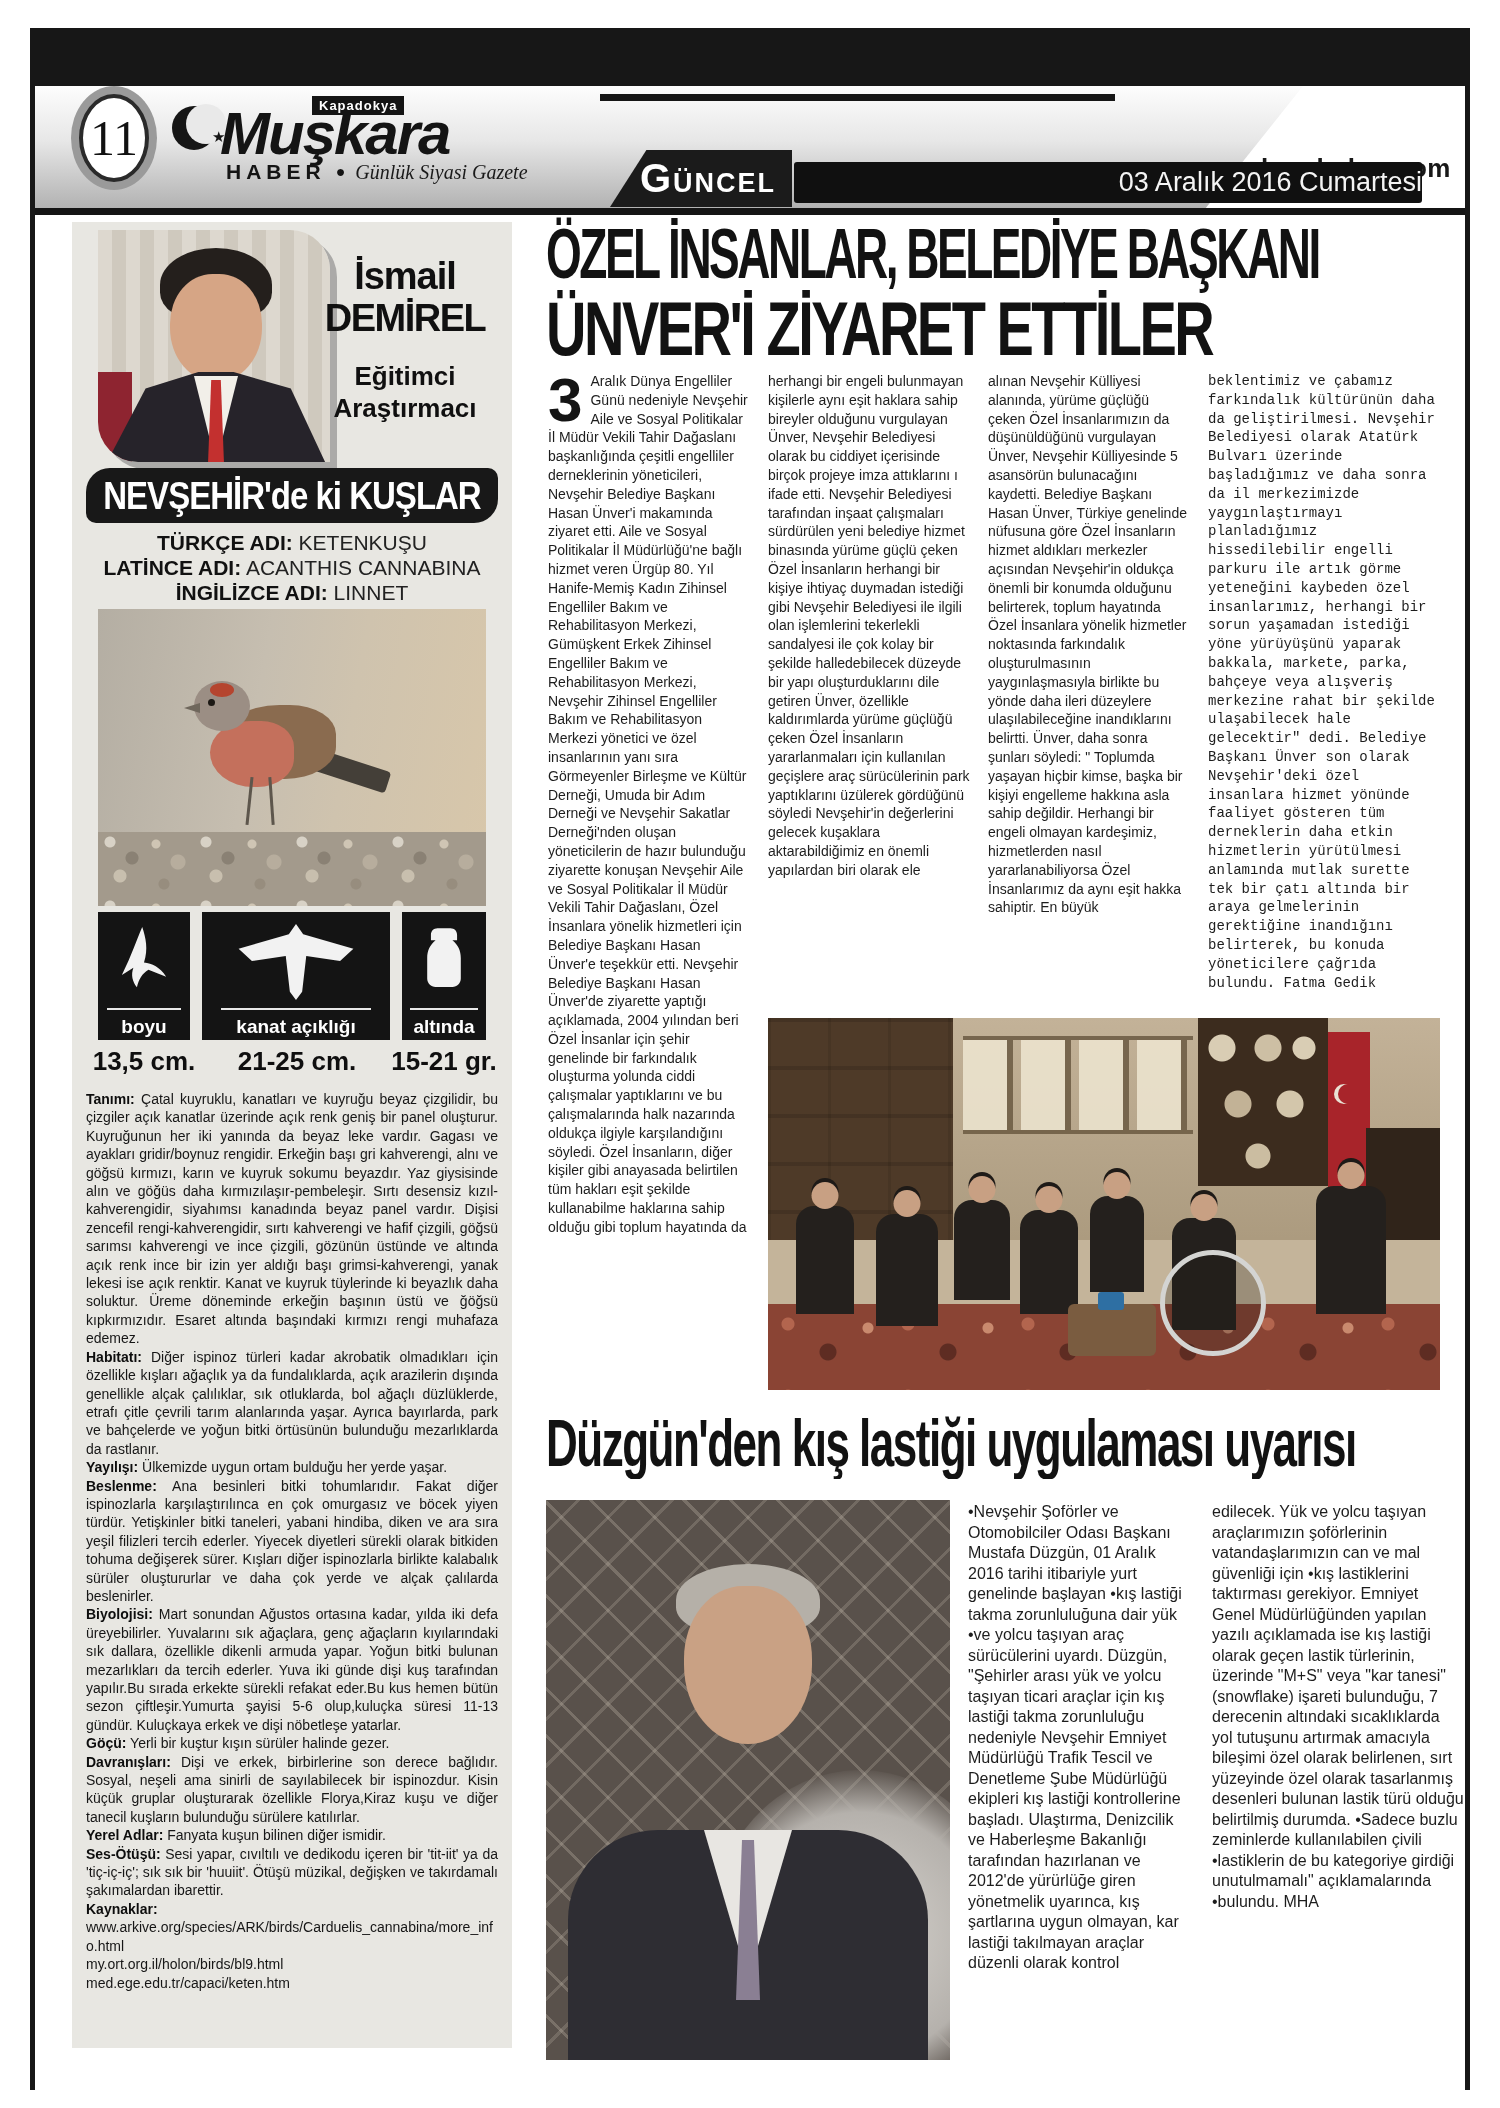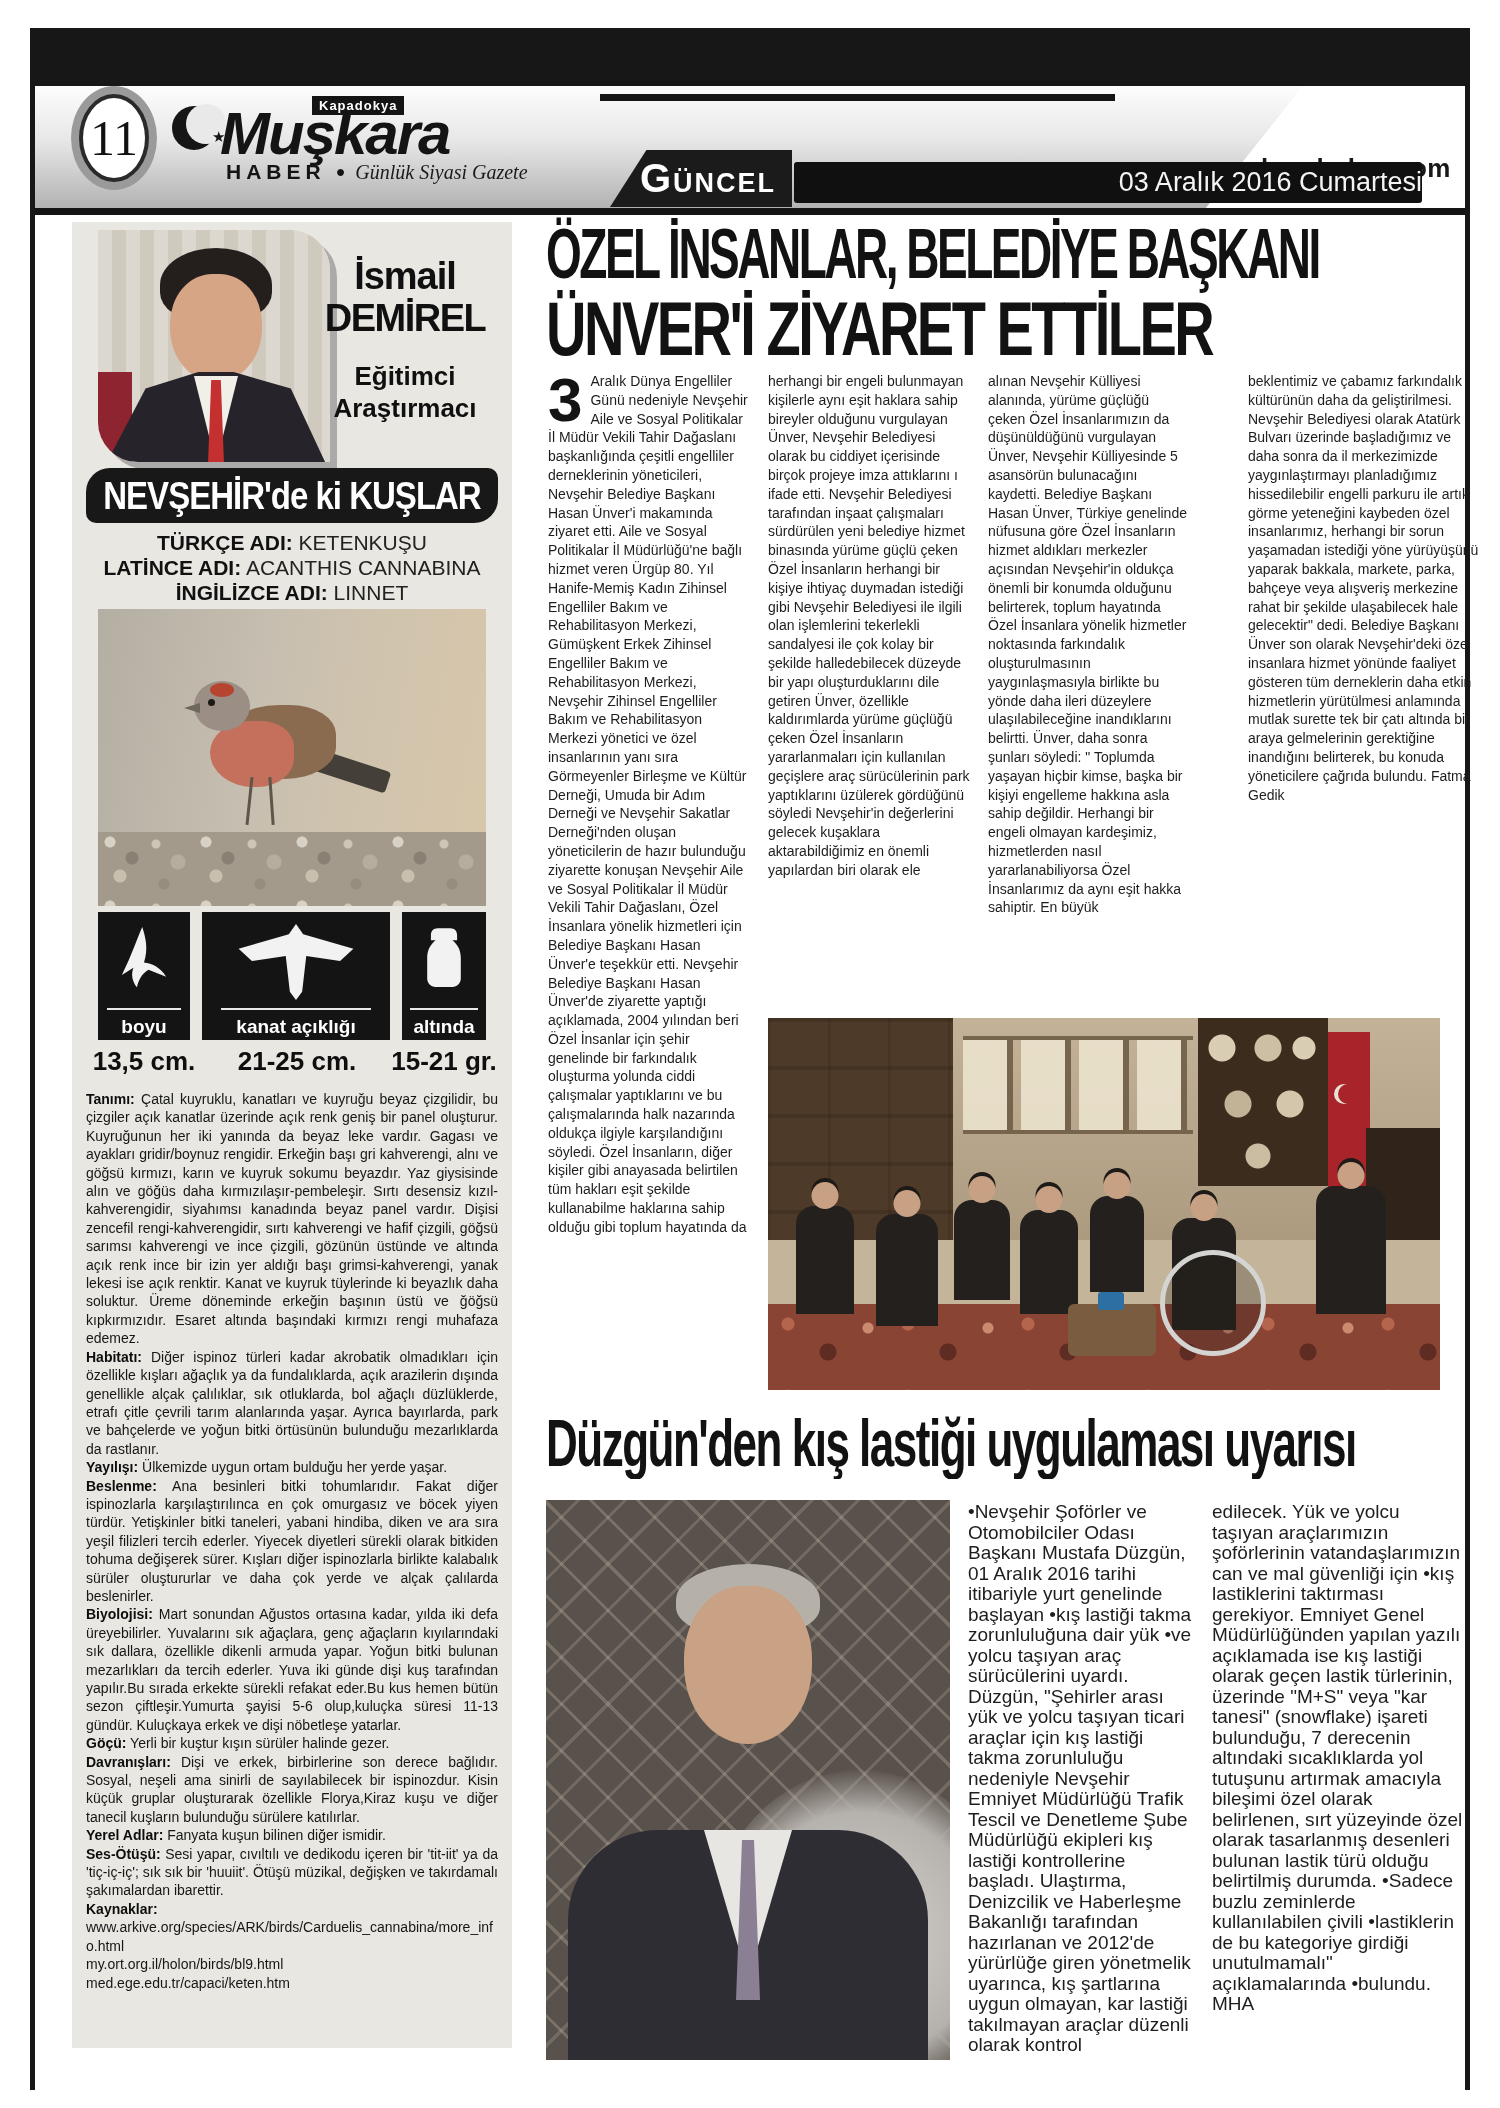--- a/index.html
+++ b/index.html
@@ -103,21 +103,21 @@
 
   
   .hl{position:absolute;white-space:nowrap;color:#121212;}
   .hl span{display:inline-block;transform-origin:left top;font-weight:bold;line-height:1;}
   .hl1{left:546px;top:218px;} .hl1 span{font-size:46px;letter-spacing:-2.5px;transform:scaleY(1.55) scaleX(1.0);}
   .hl2{left:546px;top:292px;} .hl2 span{font-size:56px;letter-spacing:-2.5px;transform:scaleY(1.35);}
   .acol{position:absolute;top:372px;font-size:14px;line-height:18.8px;color:#1d1d1d;overflow:hidden;}
   .acol-1{left:548px;width:200px;height:1032px;}
   .acol-2{left:768px;width:202px;height:642px;}
   .acol-3{left:988px;width:202px;height:642px;}
-  .acol-4{left:1248px;width:232px;height:642px;}
+  .acol-4{left:1208px;width:232px;height:642px;font-family:Liberation Mono, monospace;}
   .dropcap{float:left;font-size:62px;font-weight:bold;line-height:52px;margin:2px 8px 0 0;color:#141414;}
 
   
   .photo-meeting{position:absolute;left:768px;top:1018px;width:672px;height:372px;overflow:hidden;background:#b8a88e;}
   .pm-wall{position:absolute;left:0;top:0;width:100%;height:230px;
            background:linear-gradient(#c3b298,#ab9a7e);}
   .pm-cabinet{position:absolute;left:0;top:0;width:185px;height:240px;background:#4e3a28;
            background-image:repeating-linear-gradient(#00000022 0 4px,transparent 4px 48px),
                             repeating-linear-gradient(90deg,#00000018 0 3px,transparent 3px 60px);}
   .pm-frames{position:absolute;left:195px;top:18px;width:230px;height:90px;
@@ -156,21 +156,21 @@
   .pp-light{position:absolute;right:-60px;bottom:-40px;width:300px;height:330px;border-radius:50%;
       background:radial-gradient(circle,#d8d5d0 0%,#b5b1ac 55%,transparent 75%);}
   .pp-body{position:absolute;left:22px;bottom:-10px;width:360px;height:240px;background:#2e2d33;
       border-radius:90px 90px 0 0;}
   .pp-shirt{position:absolute;left:158px;bottom:80px;width:88px;height:150px;background:#e8e6e2;
       clip-path:polygon(0 0,100% 0,50% 100%);}
   .pp-tie{position:absolute;left:190px;bottom:60px;width:24px;height:160px;background:#8a7f93;
       clip-path:polygon(25% 0,75% 0,100% 100%,0 100%);}
   .pp-head{position:absolute;left:138px;top:86px;width:128px;height:158px;border-radius:46% 46% 50% 50%;background:#c9a184;}
   .pp-hair{position:absolute;left:130px;top:64px;width:144px;height:72px;border-radius:50% 50% 40% 40%;background:#b5b0a8;}
-  .wcol{position:absolute;top:1502px;font-size:19px;line-height:20.5px;color:#1d1d1d;overflow:hidden;}
+  .wcol{position:absolute;top:1502px;font-size:16px;line-height:20.5px;color:#1d1d1d;overflow:hidden;}
   .wcol-1{left:968px;width:224px;height:558px;}
   .wcol-2{left:1212px;width:252px;height:558px;}
 </style>
 </head>
 <body>
 
 <div id="page">
 
   <div class="frame-top"></div>
   <div class="frame-side frame-left"></div>

